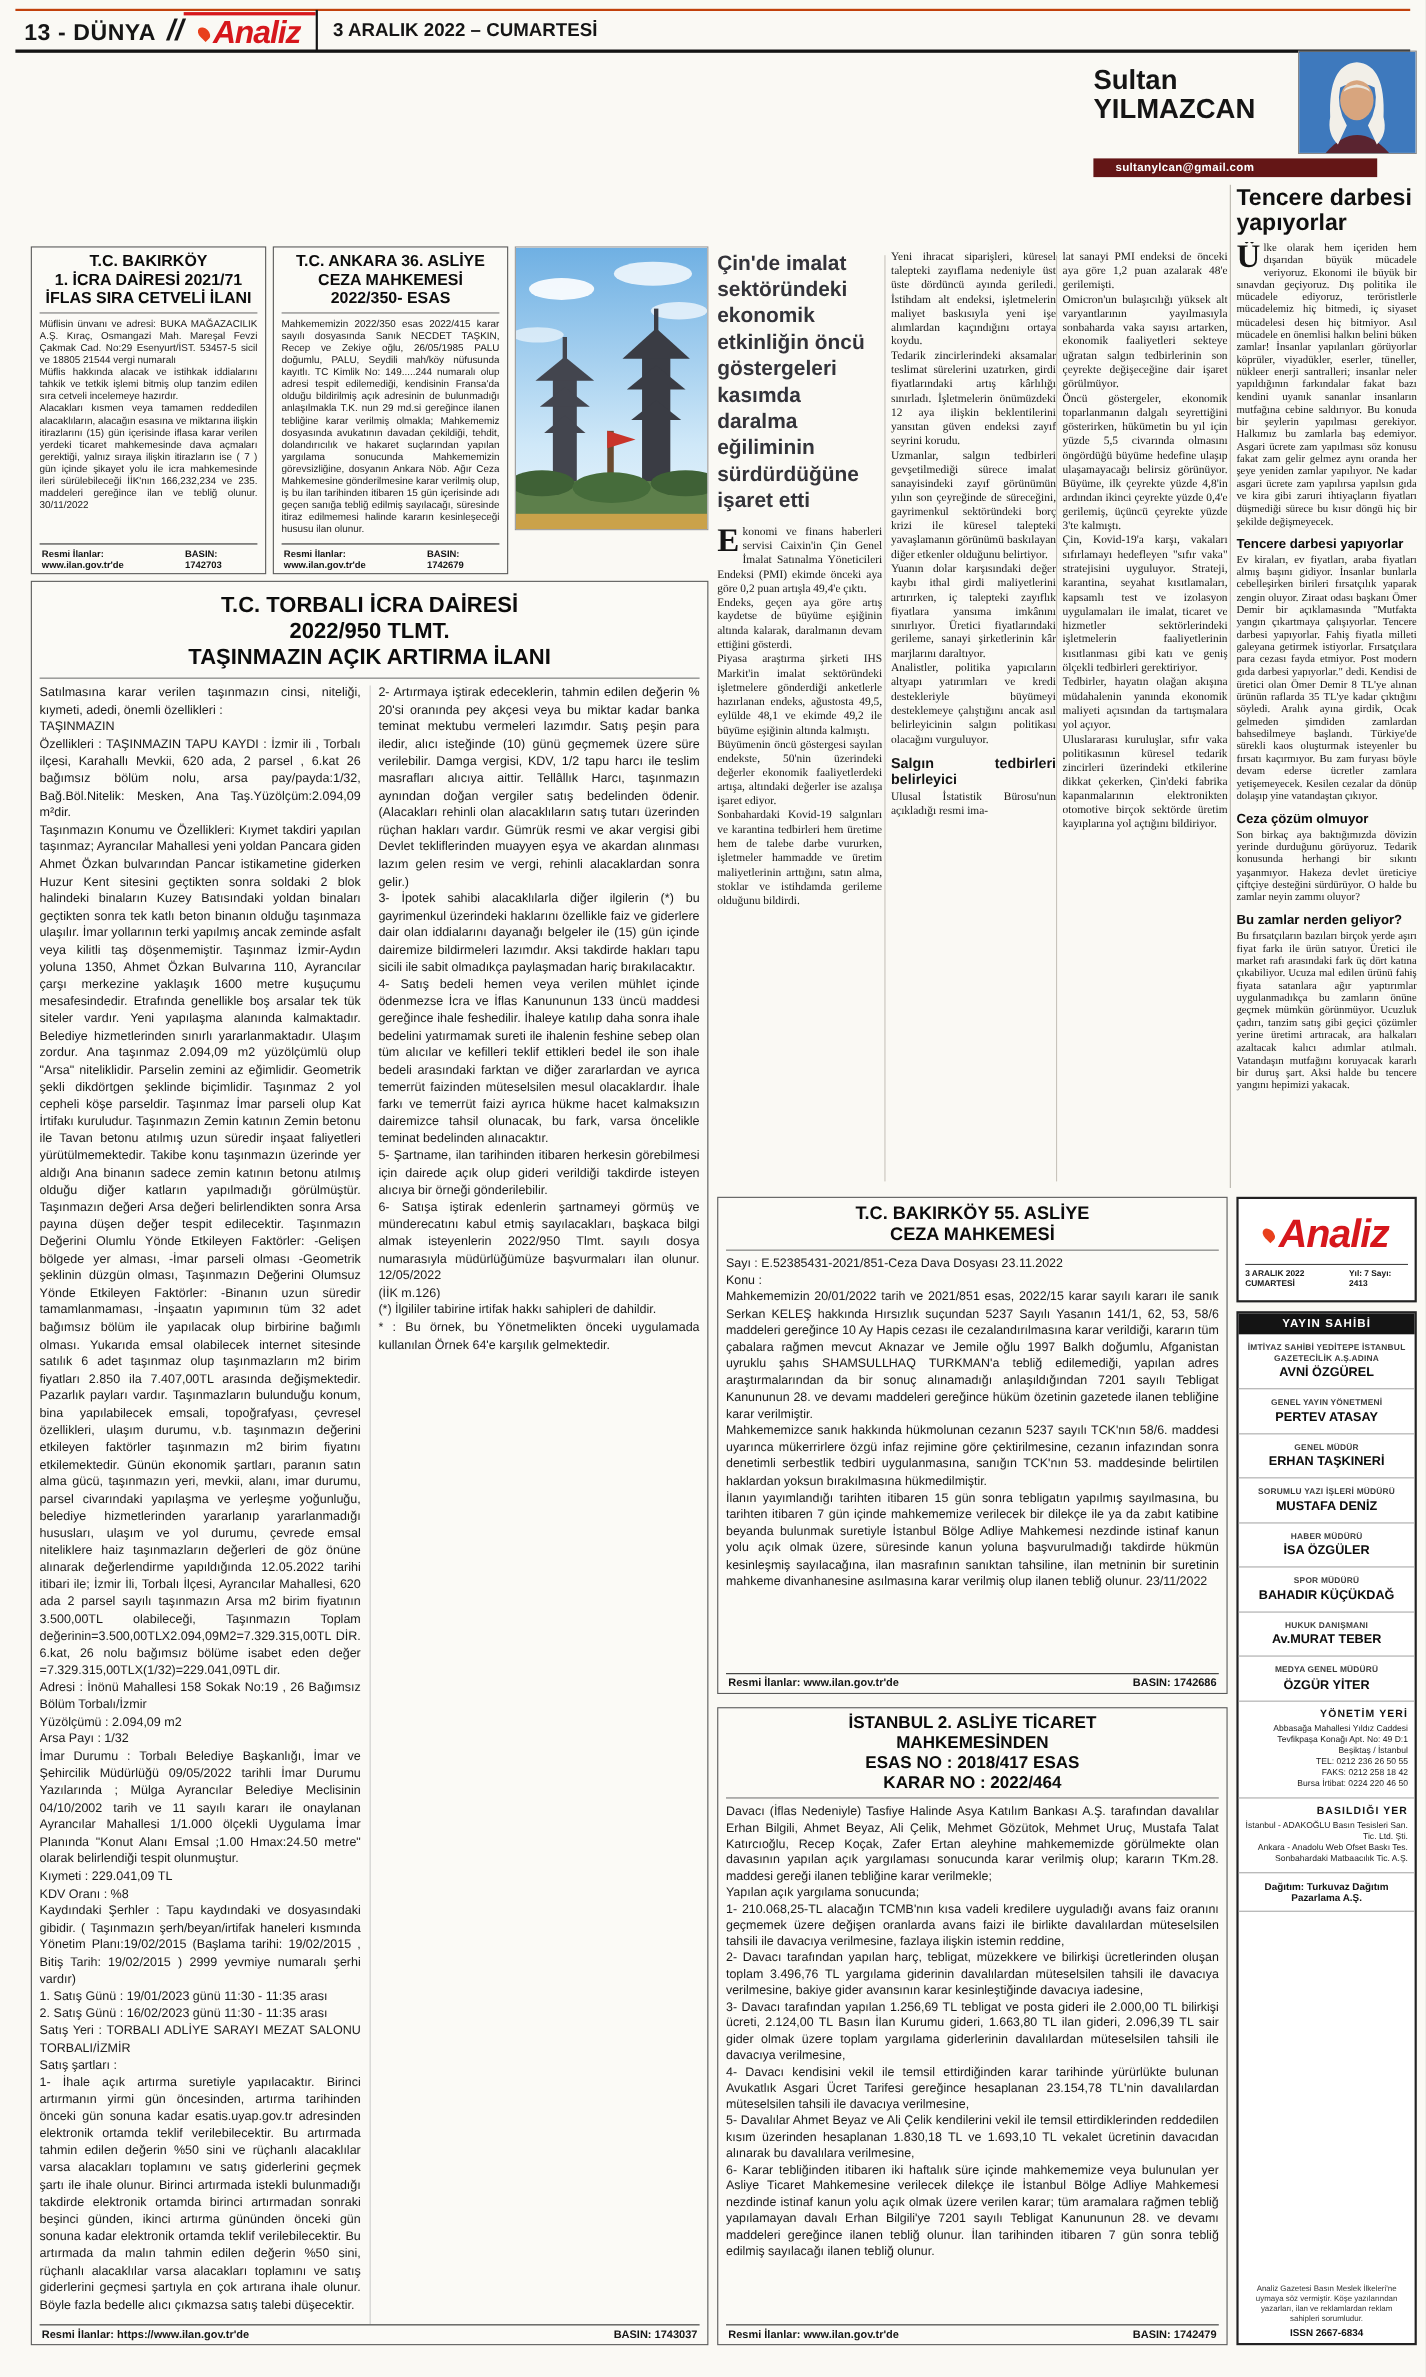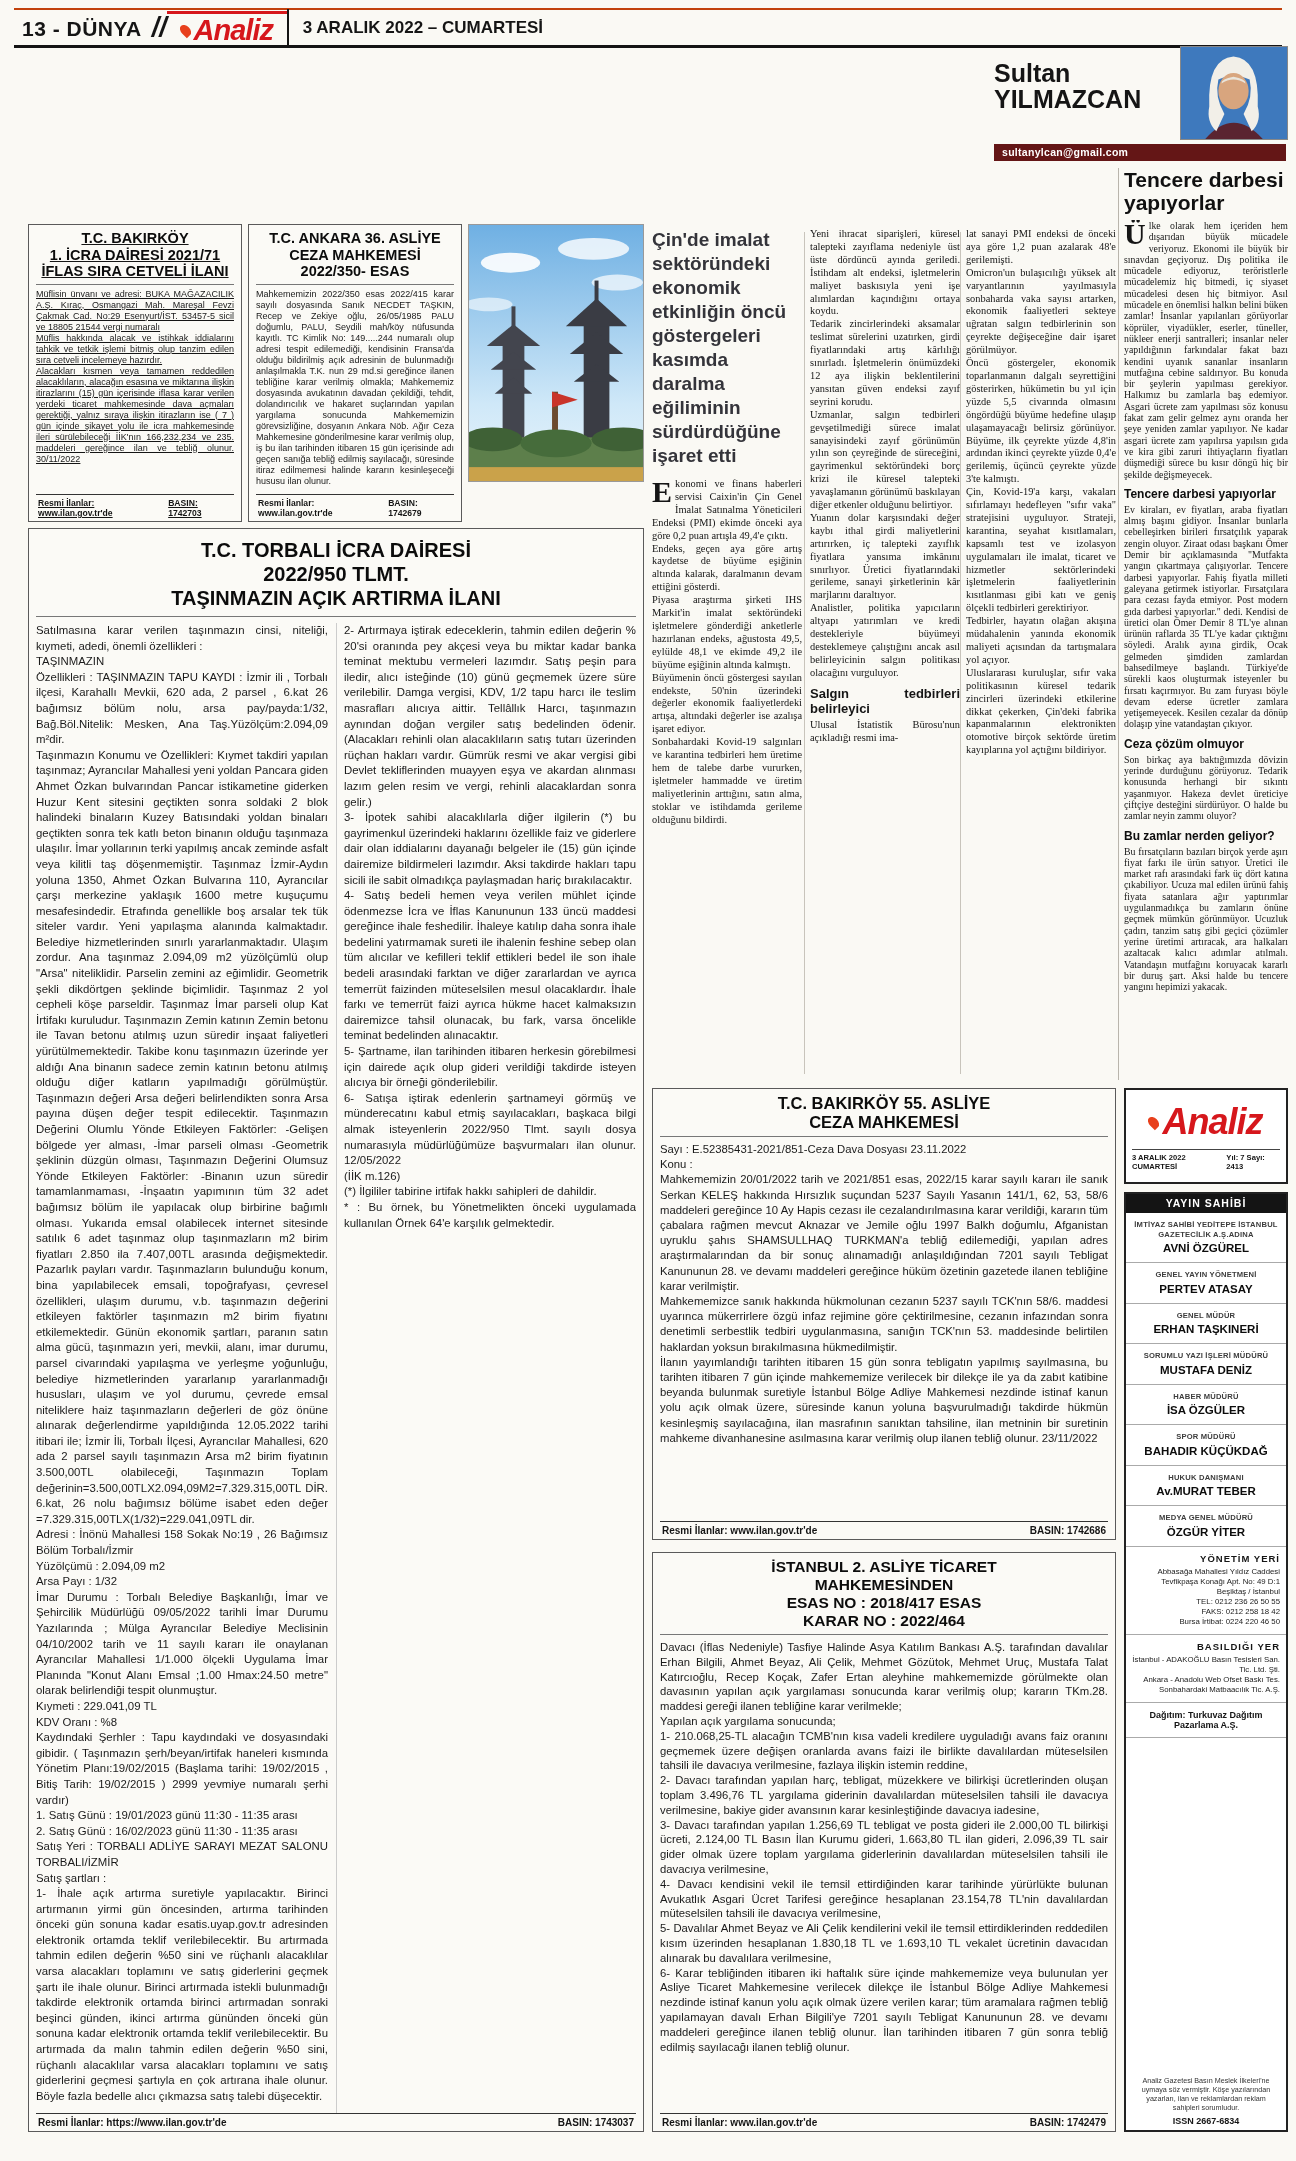--- a/index.html
+++ b/index.html
@@ -23,39 +23,39 @@
   #headline{left:18px;top:46px;width:740px;height:182px;overflow:visible;}
   .hl{white-space:nowrap;font-weight:bold;color:#0b0b0b;font-size:88px;line-height:86px;letter-spacing:-3px;
       transform:scaleX(.64);transform-origin:left center;}
 
   
   #colhead{left:994px;top:46px;width:294px;height:94px;display:flex;justify-content:space-between;}
   .col-name{font-weight:bold;line-height:1.05;padding-top:14px;}
   .col-first{font-size:25px;display:block;}
   .col-last{font-size:25px;display:block;}
   .col-photo{width:108px;height:94px;border:1px solid #888;}
-  #colemail{left:994px;top:144px;width:292px;height:17px;background:#641616;color:#fff;
-            font-size:10.5px;font-weight:bold;line-height:17px;padding-left:8px;letter-spacing:.3px;}
+  #colemail{left:994px;top:144px;width:258px;height:17px;background:#641616;color:#fff;
+            font-size:10.5px;font-weight:bold;line-height:17px;padding-left:20px;letter-spacing:.3px;}
   #coltitle{left:1124px;top:168px;width:164px;font-size:21px;font-weight:bold;line-height:23px;color:#101010;}
   #colrule{left:1118px;top:168px;width:0;height:912px;border-left:1px solid #b9b5ac;}
 
   
   #coltext{left:1124px;top:220px;width:164px;height:860px;overflow:hidden;
            font-family:"Liberation Serif",serif;font-size:9.8px;line-height:11.3px;text-align:justify;}
   .flow{white-space:pre-line;}
   .dropcap{float:left;font-family:"Liberation Serif",serif;font-weight:bold;font-size:30px;line-height:24px;padding:2px 3px 0 0;}
   .col-subhead{font-family:"Liberation Sans",sans-serif;font-weight:bold;font-size:12px;line-height:14px;margin:7px 0 3px;color:#0d0d0d;}
 
   
   .notice{border:1px solid #5a5a5a;background:#fbfaf6;padding:5px 7px 0;display:flex;flex-direction:column;}
   .ntitle{text-align:center;font-weight:bold;color:#0c0c0c;}
   .nbody{flex:1;white-space:pre-line;text-align:justify;overflow:hidden;color:#1a1a1a;}
   .ifoot{border-top:1px solid #333;display:flex;justify-content:space-between;align-items:center;
          padding:3px 2px;font-size:8.6px;font-weight:bold;}
-  #n1{left:28px;top:224px;width:214px;height:298px;text-decoration:underline;}
+  #n1{left:28px;top:224px;width:214px;height:298px;}
   #n2{left:248px;top:224px;width:214px;height:298px;}
   #n1 .ntitle,#n2 .ntitle{font-size:14.5px;line-height:16.5px;padding-bottom:4px;border-bottom:1px solid #777;margin-bottom:4px;}
   #n1 .nbody,#n2 .nbody{font-size:9px;line-height:11px;}
 
   #torbali{left:28px;top:528px;width:616px;height:1604px;}
   #torbali .ntitle{font-size:20px;line-height:24px;padding:4px 0 6px;border-bottom:1px solid #777;margin-bottom:6px;}
   #torbali .nbody{font-size:11.4px;line-height:15.6px;columns:2;column-gap:16px;column-rule:1px solid #ccc;column-fill:auto;}
   #torbali .ifoot{font-size:10px;}
 
   #bak55{left:652px;top:1088px;width:464px;height:452px;}

